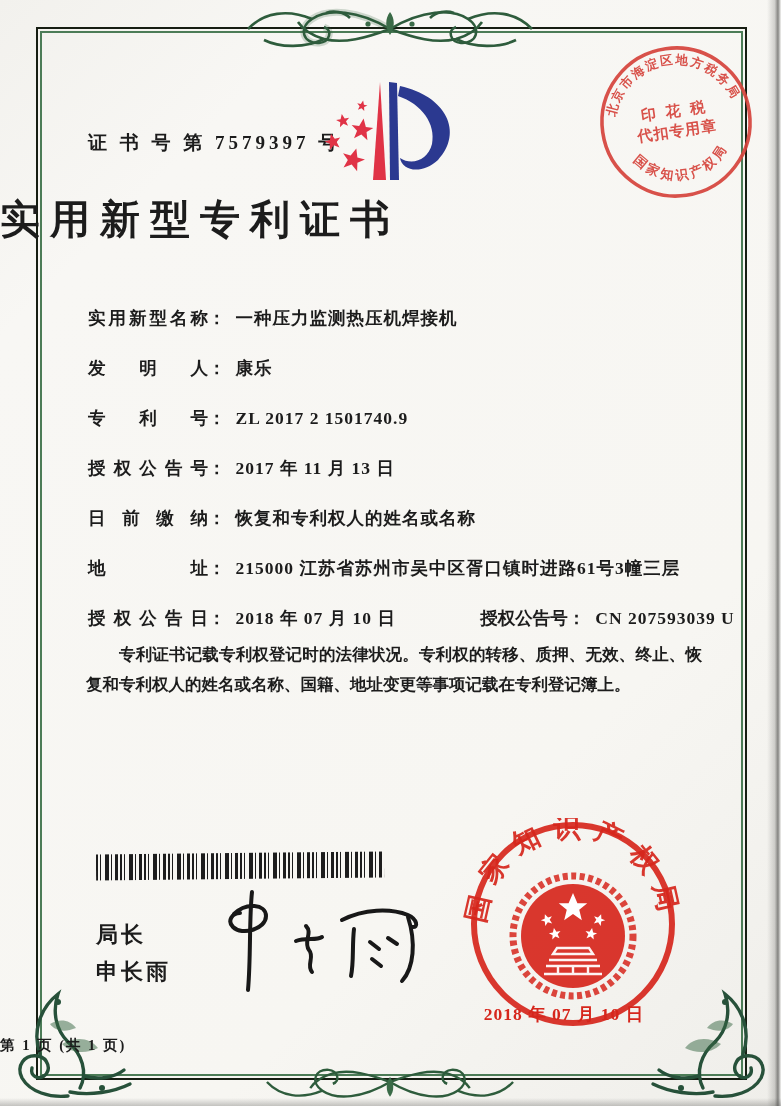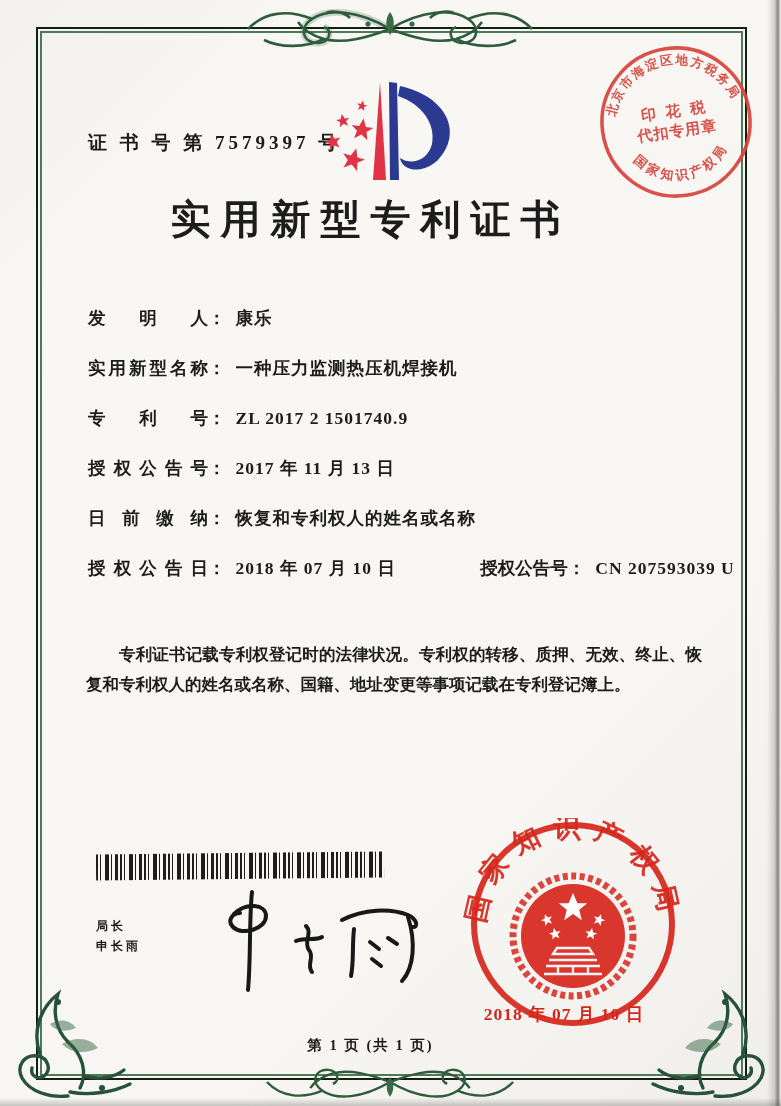--- a/index.html
+++ b/index.html
@@ -17,21 +17,21 @@
   .frame-outer{position:absolute;left:36px;top:27px;right:34px;bottom:26px;border:2px solid #161d12;}
   .frame-inner{position:absolute;inset:2px;border:2px solid #4c7c57;}
   .ornament{position:absolute;pointer-events:none;}
 
   .cert-no{position:absolute;left:88px;top:82px;font-size:19px;font-weight:bold;letter-spacing:4px;margin-top:48px;}
 
   .logo{position:absolute;left:300px;top:72px;width:172px;height:128px;}
 
   .tax-stamp{position:absolute;left:596px;top:42px;width:160px;height:160px;transform:rotate(-8deg);opacity:.92;}
 
-  .title{position:absolute;left:0;right:40px;top:192px;text-align:center;
+  .title{position:absolute;left:0;right:40px;top:192px;text-align:left;
     font-size:40px;font-weight:bold;letter-spacing:10px;}
 
   .fields{position:absolute;left:88px;top:306px;width:624px;font-size:17.5px;font-weight:bold;}
   .field-row{margin-bottom:26px;white-space:nowrap;}
   .field-label{display:inline-block;width:120px;text-align:justify;text-align-last:justify;vertical-align:bottom;}
   .field-colon{display:inline-block;margin-right:10px;}
   .field-value{letter-spacing:1px;}
   .grant-pub{display:inline-block;margin-left:80px;}
 
   .paragraphs{position:absolute;left:86px;top:640px;width:616px;
@@ -39,26 +39,26 @@
   .paragraphs p{margin:0;text-indent:2em;font-weight:600;}
 
   .barcode{position:absolute;left:96px;top:853px;width:288px;height:26px;transform:rotate(-.6deg);
     background:repeating-linear-gradient(90deg,
       #1d1d1d 0 2px,transparent 2px 4px,
       #1d1d1d 4px 5px,transparent 5px 9px,
       #1d1d1d 9px 13px,transparent 13px 15px,
       #1d1d1d 15px 16px,transparent 16px 19px,
       #1d1d1d 19px 22px,transparent 22px 24px);}
 
-  .officer{position:absolute;left:96px;top:916px;font-size:12px;font-weight:bold;letter-spacing:3px;line-height:1.7;}
+  .officer{position:absolute;left:96px;top:916px;font-size:22px;font-weight:bold;letter-spacing:3px;line-height:1.7;}
   .signature{position:absolute;left:218px;top:884px;width:236px;height:118px;}
 
   .seal{position:absolute;left:462px;top:818px;width:222px;height:222px;}
 
-  .footer{position:absolute;left:0;right:40px;top:1036px;text-align:center;font-size:14.5px;letter-spacing:2px;font-weight:600;}
+  .footer{position:absolute;left:0;right:40px;top:1036px;text-align:left;font-size:14.5px;letter-spacing:2px;font-weight:600;}
 </style>
 </head>
 <body>
 
 <div class="scan-edge-right"></div>
 <div class="scan-edge-bottom"></div>
 
 <div class="frame-outer">
   <div class="frame-inner"></div>
 </div>
@@ -158,33 +158,36 @@
   <text x="80" y="94" font-size="15" font-weight="bold" fill="#d6443c" text-anchor="middle" letter-spacing="1">代扣专用章</text>
   <text font-size="13" font-weight="bold" fill="#d6443c" letter-spacing="3">
     <textPath href="#taxBottom" startOffset="50%" text-anchor="middle">国家知识产权局</textPath>
   </text>
 </svg>
 
 <div class="title">实用新型专利证书</div>
 
 <div class="fields">
   <div class="field-row">
+    <span class="field-label">实用新型名称</span><span class="field-colon">：</span><span class="field-value">一种压力监测热压机焊接机</span>
+  </div>
+  <div class="field-row">
     <span class="field-label">发明人</span><span class="field-colon">：</span><span class="field-value">康乐</span>
   </div>
   <div class="field-row">
-    <span class="field-label">实用新型名称</span><span class="field-colon">：</span><span class="field-value">一种压力监测热压机焊接机</span>
-  </div>
-  <div class="field-row">
     <span class="field-label">专利号</span><span class="field-colon">：</span><span class="field-value">ZL 2017 2 1501740.9</span>
   </div>
   <div class="field-row">
     <span class="field-label">授权公告号</span><span class="field-colon">：</span><span class="field-value">2017 年 11 月 13 日</span>
   </div>
   <div class="field-row">
     <span class="field-label">日前缴纳</span><span class="field-colon">：</span><span class="field-value">恢复和专利权人的姓名或名称</span>
+  </div>
+  <div class="field-row">
+    <span class="field-label">地址</span><span class="field-colon">：</span><span class="field-value">215000 江苏省苏州市吴中区胥口镇时进路61号3幢三层</span>
   </div>
   <div class="field-row">
     <span class="field-label">授权公告日</span><span class="field-colon">：</span><span class="field-value">2018 年 07 月 10 日</span>
     <span class="grant-pub">
       <span>授权公告号</span><span class="field-colon">：</span><span class="field-value">CN 207593039 U</span>
     </span>
   </div>
 </div>
 
 <div class="paragraphs">

